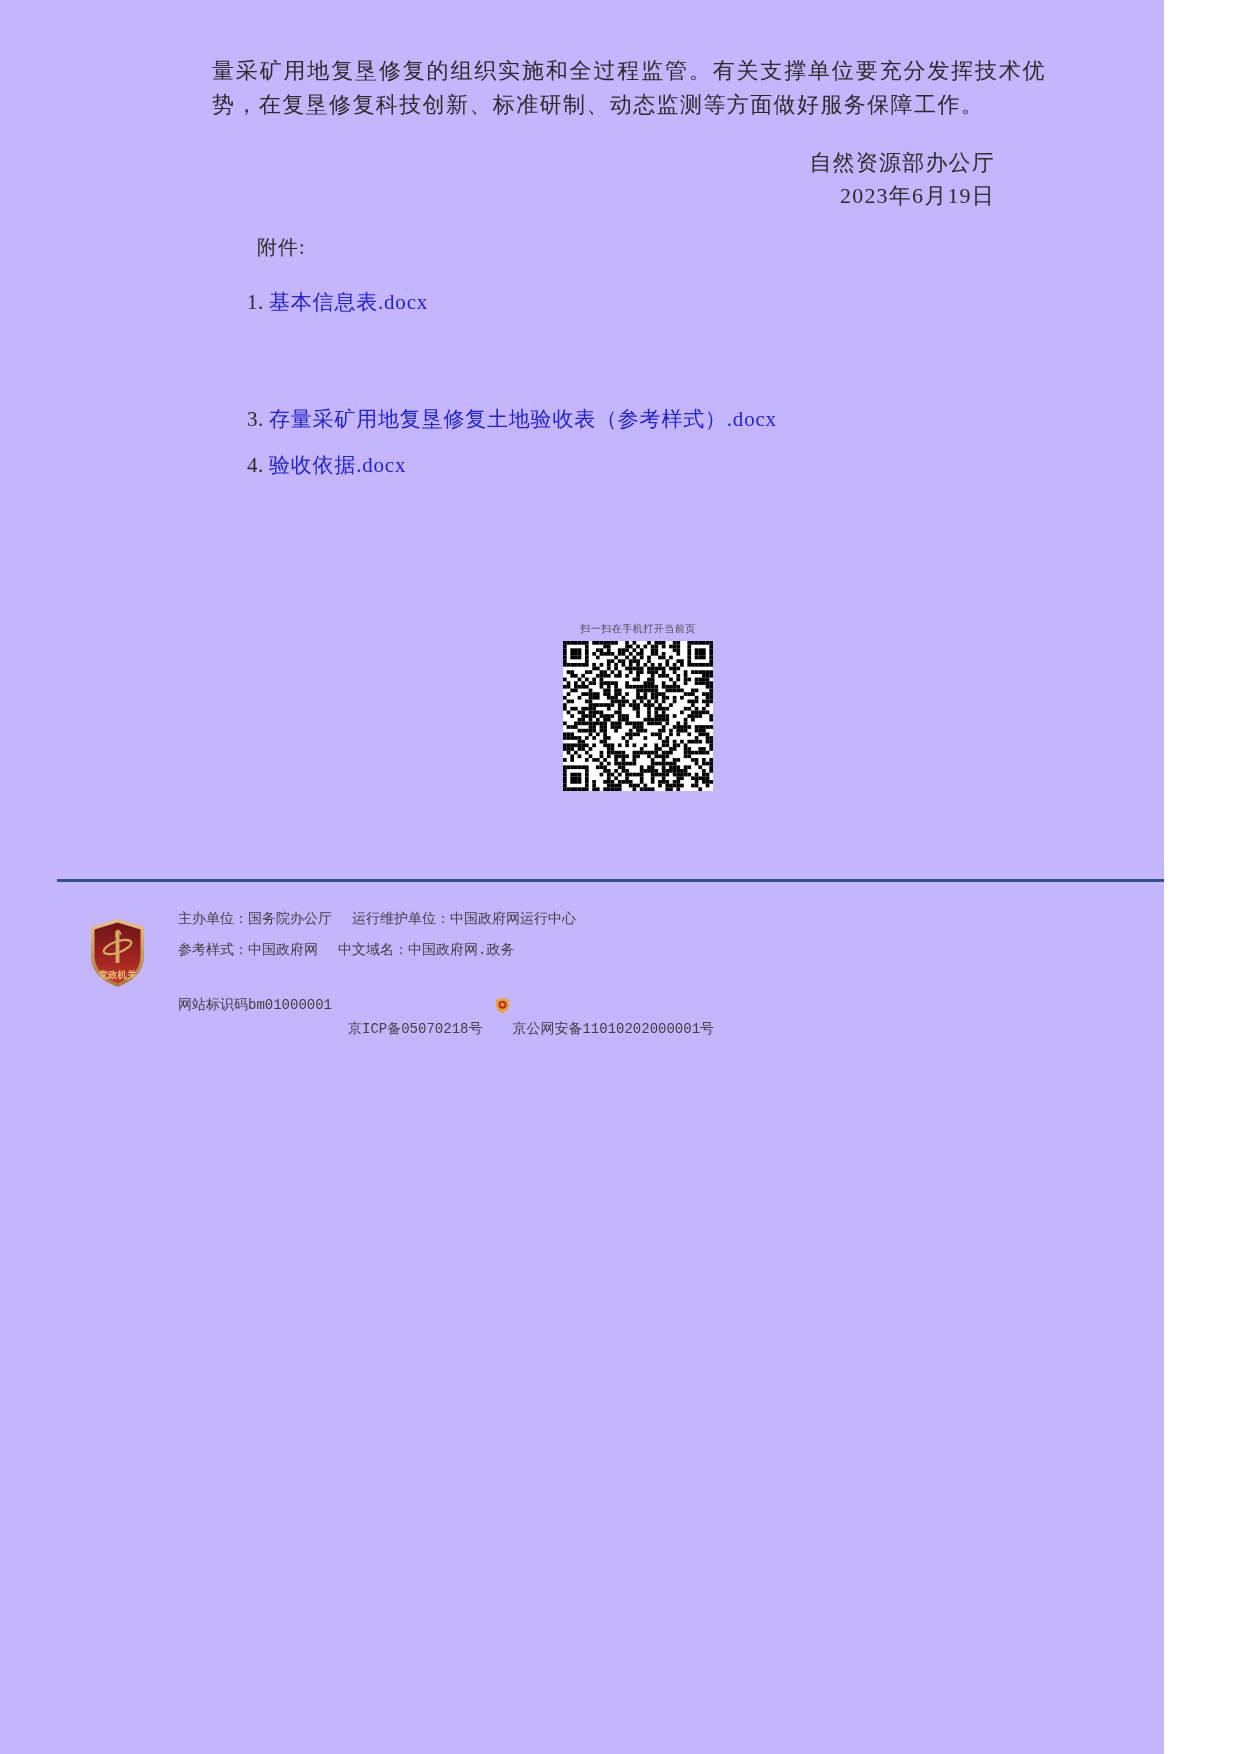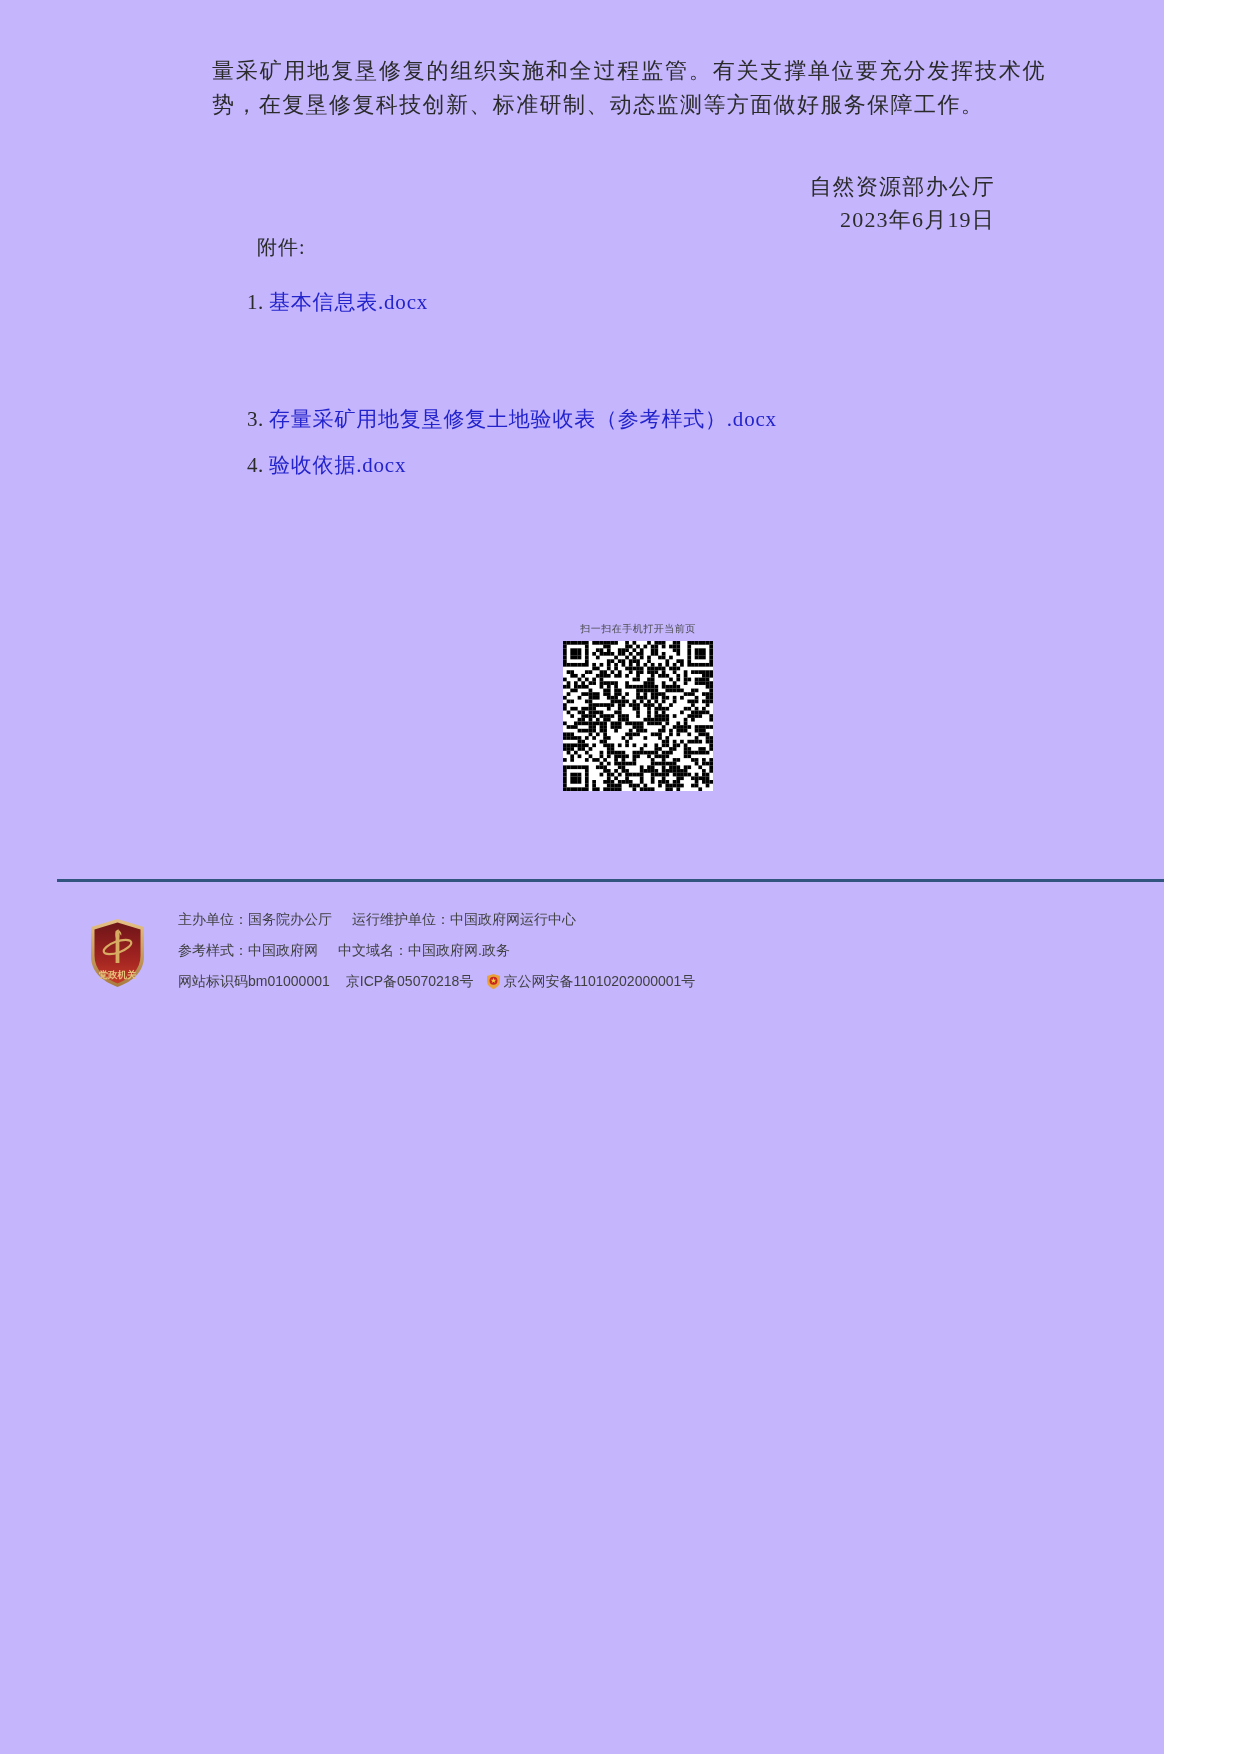--- a/index.html
+++ b/index.html
@@ -30,21 +30,20 @@
   
   .sig {
     position: absolute;
     top: 146px;
     right: 169px;
     text-align: right;
     font-size: 22px;
     line-height: 33px;
     letter-spacing: 1.2px;
     color: #2b2b2b;
-    margin-top: 24px;
   }
 
   
   .att-label {
     position: absolute;
     left: 257px;
     top: 232px;
     font-size: 20px;
     line-height: 30px;
     letter-spacing: 1px;
@@ -100,40 +99,40 @@
     position: absolute;
     left: 88px;
     top: 918px;
     width: 59px;
     height: 70px;
     cursor: pointer;
   }
   .footer-line {
     position: absolute;
     left: 178px;
-    font-family: Liberation Sans, sans-serif;
+    font-family: Liberation Mono, monospace;
     font-size: 14px;
     line-height: 20px;
     color: #404040;
     white-space: nowrap;
     display: flex;
     align-items: center;
   }
   .fl-1 { top: 909px; }
   .fl-2 { top: 940px; }
   .fl-3 { top: 971px; }
   .seg-gap { margin-right: 20px; }
   .seg-gap-sm { margin-right: 16px; }
   .police-badge-icon {
     width: 13px;
     height: 15px;
     margin: 0 3px 0 14px;
     flex: 0 0 auto;
   }
-  .plain-link { color: #404040; text-decoration: none; cursor: pointer; }
+  .plain-link { color: #404040; text-decoration: none; cursor: pointer; margin-top: 48px; }
 </style>
 </head>
 <body>
 
 <div class="page">
 
   <p class="body-par">量采矿用地复垦修复的组织实施和全过程监管。有关支撑单位要充分发挥技术优势，在复垦修复科技创新、标准研制、动态监测等方面做好服务保障工作。</p>
 
   <div class="sig">
     <div>自然资源部办公厅</div>

